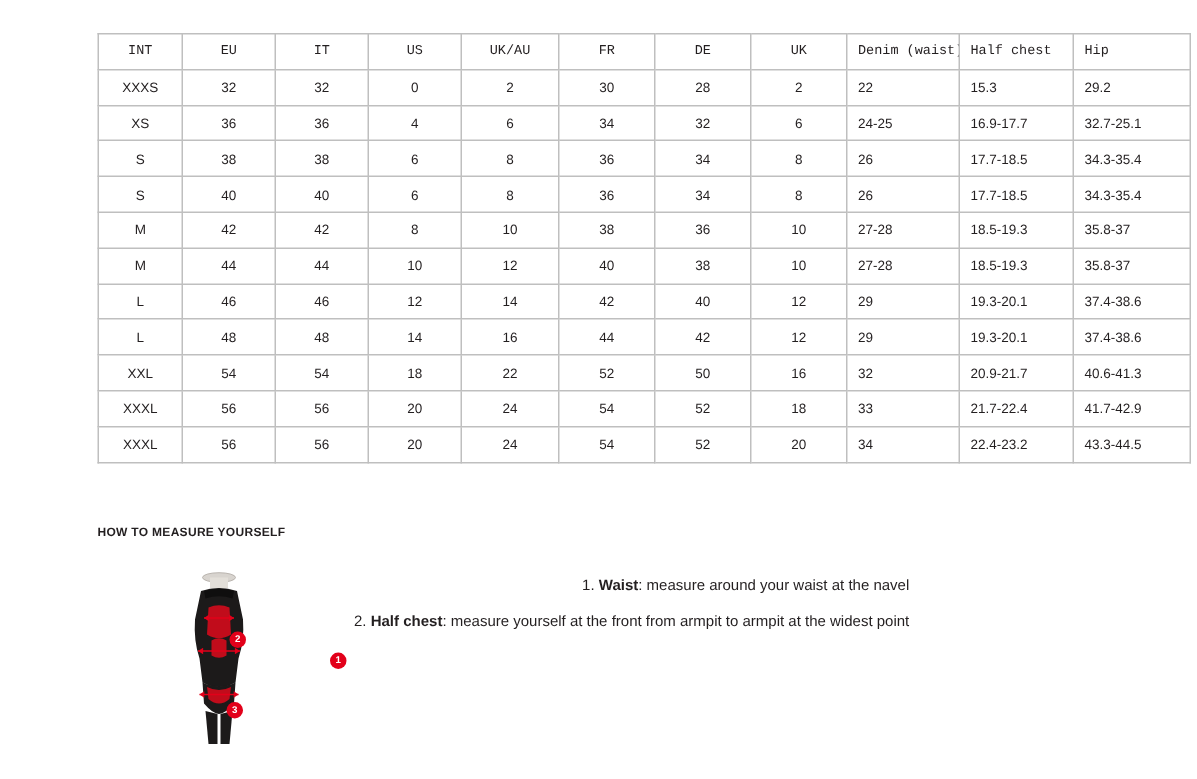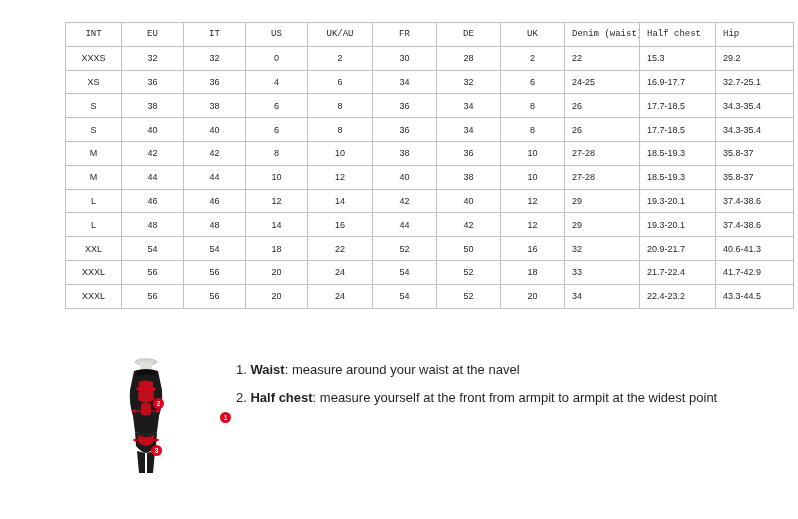--- a/index.html
+++ b/index.html
@@ -93,24 +93,25 @@
     position: relative;
     width: 165px;
     height: 125px;
     flex: 0 0 165px;
   }
   .measure-list {
     margin-top: 12px;
     margin-left: 6px;
   }
   .measure-item {
-    font-size: 13px;
+    font-size: 10px;
     color: #231f20;
     margin-bottom: 12px;
     line-height: 1.2;
+    text-align: right;
   }
   .measure-item b { font-weight: bold; }
 
   
   .torso {
     position: absolute;
     left: 52px;
     top: 6px;
     width: 58px;
     height: 118px;
@@ -310,20 +311,21 @@
           <td>20</td>
           <td class="left-col">34</td>
           <td class="left-col">22.4-23.2</td>
           <td class="left-col">43.3-44.5</td>
         </tr>
       </tbody>
     </table>
   </div>
 
   <div class="howto">
+    <div class="howto-title">HOW TO MEASURE YOURSELF</div>
 
     <div class="howto-body">
 
       <div class="figure-area">
         <div class="torso">
           <svg class="svg-fig" width="58" height="118" viewBox="0 0 58 118" xmlns="http://www.w3.org/2000/svg">
 
             <ellipse cx="29" cy="6" rx="11" ry="3.2" fill="#d8d4cf" stroke="#b4afa9" stroke-width="0.6"></ellipse>
 
             <path d="M23 6 L23 13 Q29 16 35 13 L35 6 Z" fill="#e3dfd9"></path>

